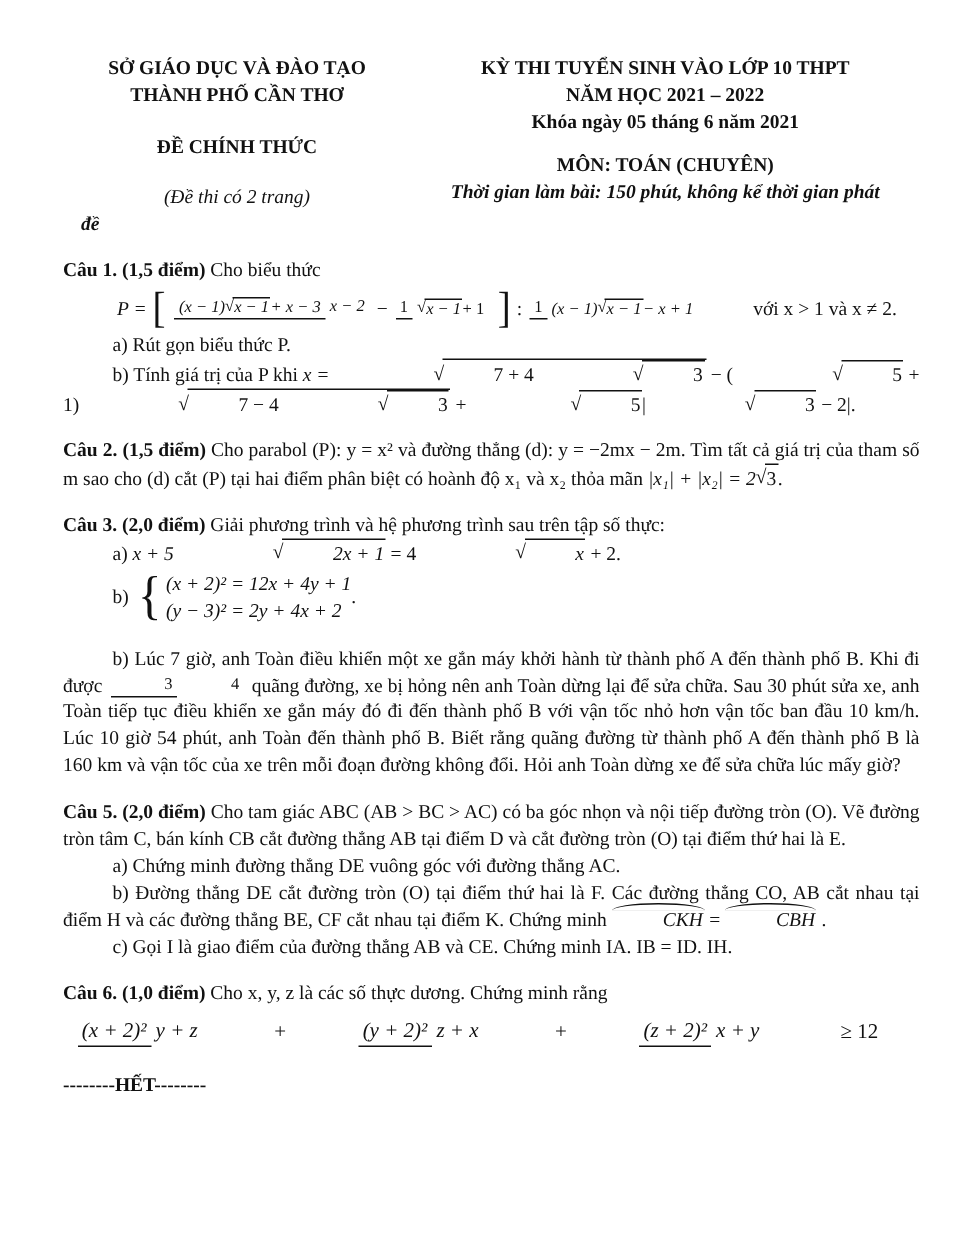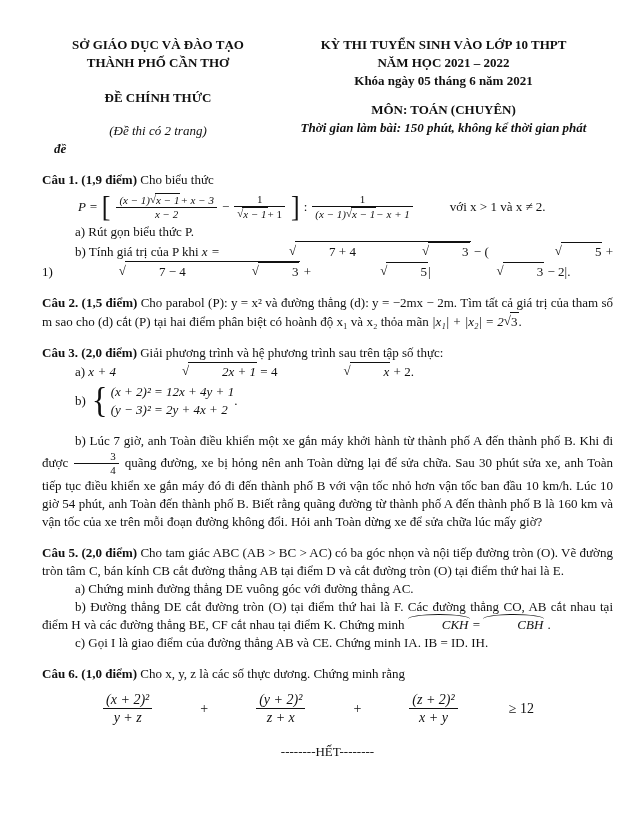--- a/index.html
+++ b/index.html
@@ -29,21 +29,21 @@
   .item { margin: 0; text-align: justify; text-indent: 33px; }
   b.lbl { font-weight: bold; }
   .mi { font-style: italic; }
 
   
   .sqrt { display: inline-block; white-space: nowrap; }
   .rsym { display: inline-block; position: relative; top: -1px; margin-right: -1px; }
   .rad { display: inline-block; border-top: 1px solid #111; padding: 0 1px; }
 
   
-  .frac { display: inline-flex; flex-direction: column; vertical-align: middle;
+  .frac { display: inline-flex; flex-direction: row; vertical-align: middle;
           text-align: center; margin: 0 2px; line-height: 1.2; }
   .frac .num { display: block; border-bottom: 1px solid #111; padding: 0 3px; }
   .frac .den { display: block; padding: 0 3px; }
 
   
   .formula { display: flex; align-items: center; column-gap: 3px;
              padding-left: 36px; margin: 4px 0 2px; }
   .fs { font-size: 11px; }
   .bigb { font-size: 26px; line-height: 1; transform: scaleY(1.12); margin: 0 1px; }
   .cond { margin-left: 32px; }
@@ -59,21 +59,21 @@
   .arc { position: relative; display: inline-block; font-style: italic; padding: 0 1px; }
   .arc::before { content: ""; position: absolute; left: 0; right: 0; top: -2px; height: 4px;
                  border-top: 1px solid #111; border-radius: 50% 50% 0 0 / 100% 100% 0 0; }
 
   
   .display { display: flex; align-items: center; justify-content: center;
              column-gap: 5px; margin: 8px 20px 2px 0; font-size: 14px; gap: 46px; }
   .display .frac { line-height: 1.25; }
   .rhs { margin-left: 3px; }
 
-  .footer { text-align: center; font-weight: normal; margin-top: 16px; }
+  .footer { font-weight: bold; margin-top: 16px; }
 </style>
 </head>
 <body>
 
 <div class="page">
 
   <div class="header">
     <div class="h-left">
       <div class="hb">SỞ GIÁO DỤC VÀ ĐÀO TẠO</div>
       <div class="hb">THÀNH PHỐ CẦN THƠ</div>
@@ -84,21 +84,21 @@
       <div class="hb">KỲ THI TUYỂN SINH VÀO LỚP 10 THPT</div>
       <div class="hb">NĂM HỌC 2021 – 2022</div>
       <div class="hb">Khóa ngày 05 tháng 6 năm 2021</div>
       <div class="subject">MÔN: TOÁN (CHUYÊN)</div>
       <div class="duration">Thời gian làm bài: 150 phút, không kể thời gian phát</div>
     </div>
   </div>
   <div class="wrap-line">đề</div>
 
   <div class="q">
-    <p class="para"><b class="lbl">Câu 1. (1,9 điểm)</b><span> Cho biểu thức</span></p>
+    <p class="para"><b class="lbl">Câu 1. (1,5 điểm)</b><span> Cho biểu thức</span></p>
     <div class="formula">
       <span class="mi">P =</span>
       <span class="bigb">[</span>
       <span class="frac fs">
         <span class="num"><span class="mi">(x − 1)</span><span class="sqrt"><span class="rsym">√</span><span class="rad mi">x − 1</span></span><span class="mi">+ x − 3</span></span>
         <span class="den mi">x − 2</span>
       </span>
       <span>−</span>
       <span class="frac fs">
         <span class="num">1</span>
@@ -115,21 +115,21 @@
     <p class="item">a) Rút gọn biểu thức P.</p>
     <p class="item"><span>b) Tính giá trị của P khi </span><span class="mi">x = </span><span class="sqrt"><span class="rsym">√</span><span class="rad"><span>7 + 4</span><span class="sqrt"><span class="rsym">√</span><span class="rad">3</span></span></span></span><span> − (</span><span class="sqrt"><span class="rsym">√</span><span class="rad">5</span></span><span> + 1)</span><span class="sqrt"><span class="rsym">√</span><span class="rad"><span>7 − 4</span><span class="sqrt"><span class="rsym">√</span><span class="rad">3</span></span></span></span><span> + </span><span class="sqrt"><span class="rsym">√</span><span class="rad">5</span></span><span>|</span><span class="sqrt"><span class="rsym">√</span><span class="rad">3</span></span><span> − 2|.</span></p>
   </div>
 
   <div class="q">
     <p class="para"><b class="lbl">Câu 2. (1,5 điểm)</b><span> Cho parabol (P): y = x² và đường thẳng (d): y = −2mx − 2m. Tìm tất cả giá trị của tham số m sao cho (d) cắt (P) tại hai điểm phân biệt có hoành độ x₁ và x₂ thỏa mãn </span><span class="mi">|x₁| + |x₂| = 2</span><span class="sqrt"><span class="rsym">√</span><span class="rad">3</span></span><span>.</span></p>
   </div>
 
   <div class="q">
     <p class="para"><b class="lbl">Câu 3. (2,0 điểm)</b><span> Giải phương trình và hệ phương trình sau trên tập số thực:</span></p>
-    <p class="item"><span>a) </span><span class="mi">x + 4</span><span class="sqrt"><span class="rsym">√</span><span class="rad mi">2x + 1</span></span><span> = 4</span><span class="sqrt"><span class="rsym">√</span><span class="rad mi">x</span></span><span> + 2.</span></p>
+    <p class="item"><span>a) </span><span class="mi">x + 5</span><span class="sqrt"><span class="rsym">√</span><span class="rad mi">2x + 1</span></span><span> = 4</span><span class="sqrt"><span class="rsym">√</span><span class="rad mi">x</span></span><span> + 2.</span></p>
     <div class="sys">
       <span class="marker">b)</span>
       <span class="brace">{</span>
       <span class="stack">
         <span class="row mi">(x + 2)² = 12x + 4y + 1</span>
         <span class="row mi">(y − 3)² = 2y + 4x + 2</span>
       </span>
       <span>.</span>
     </div>
   </div>

